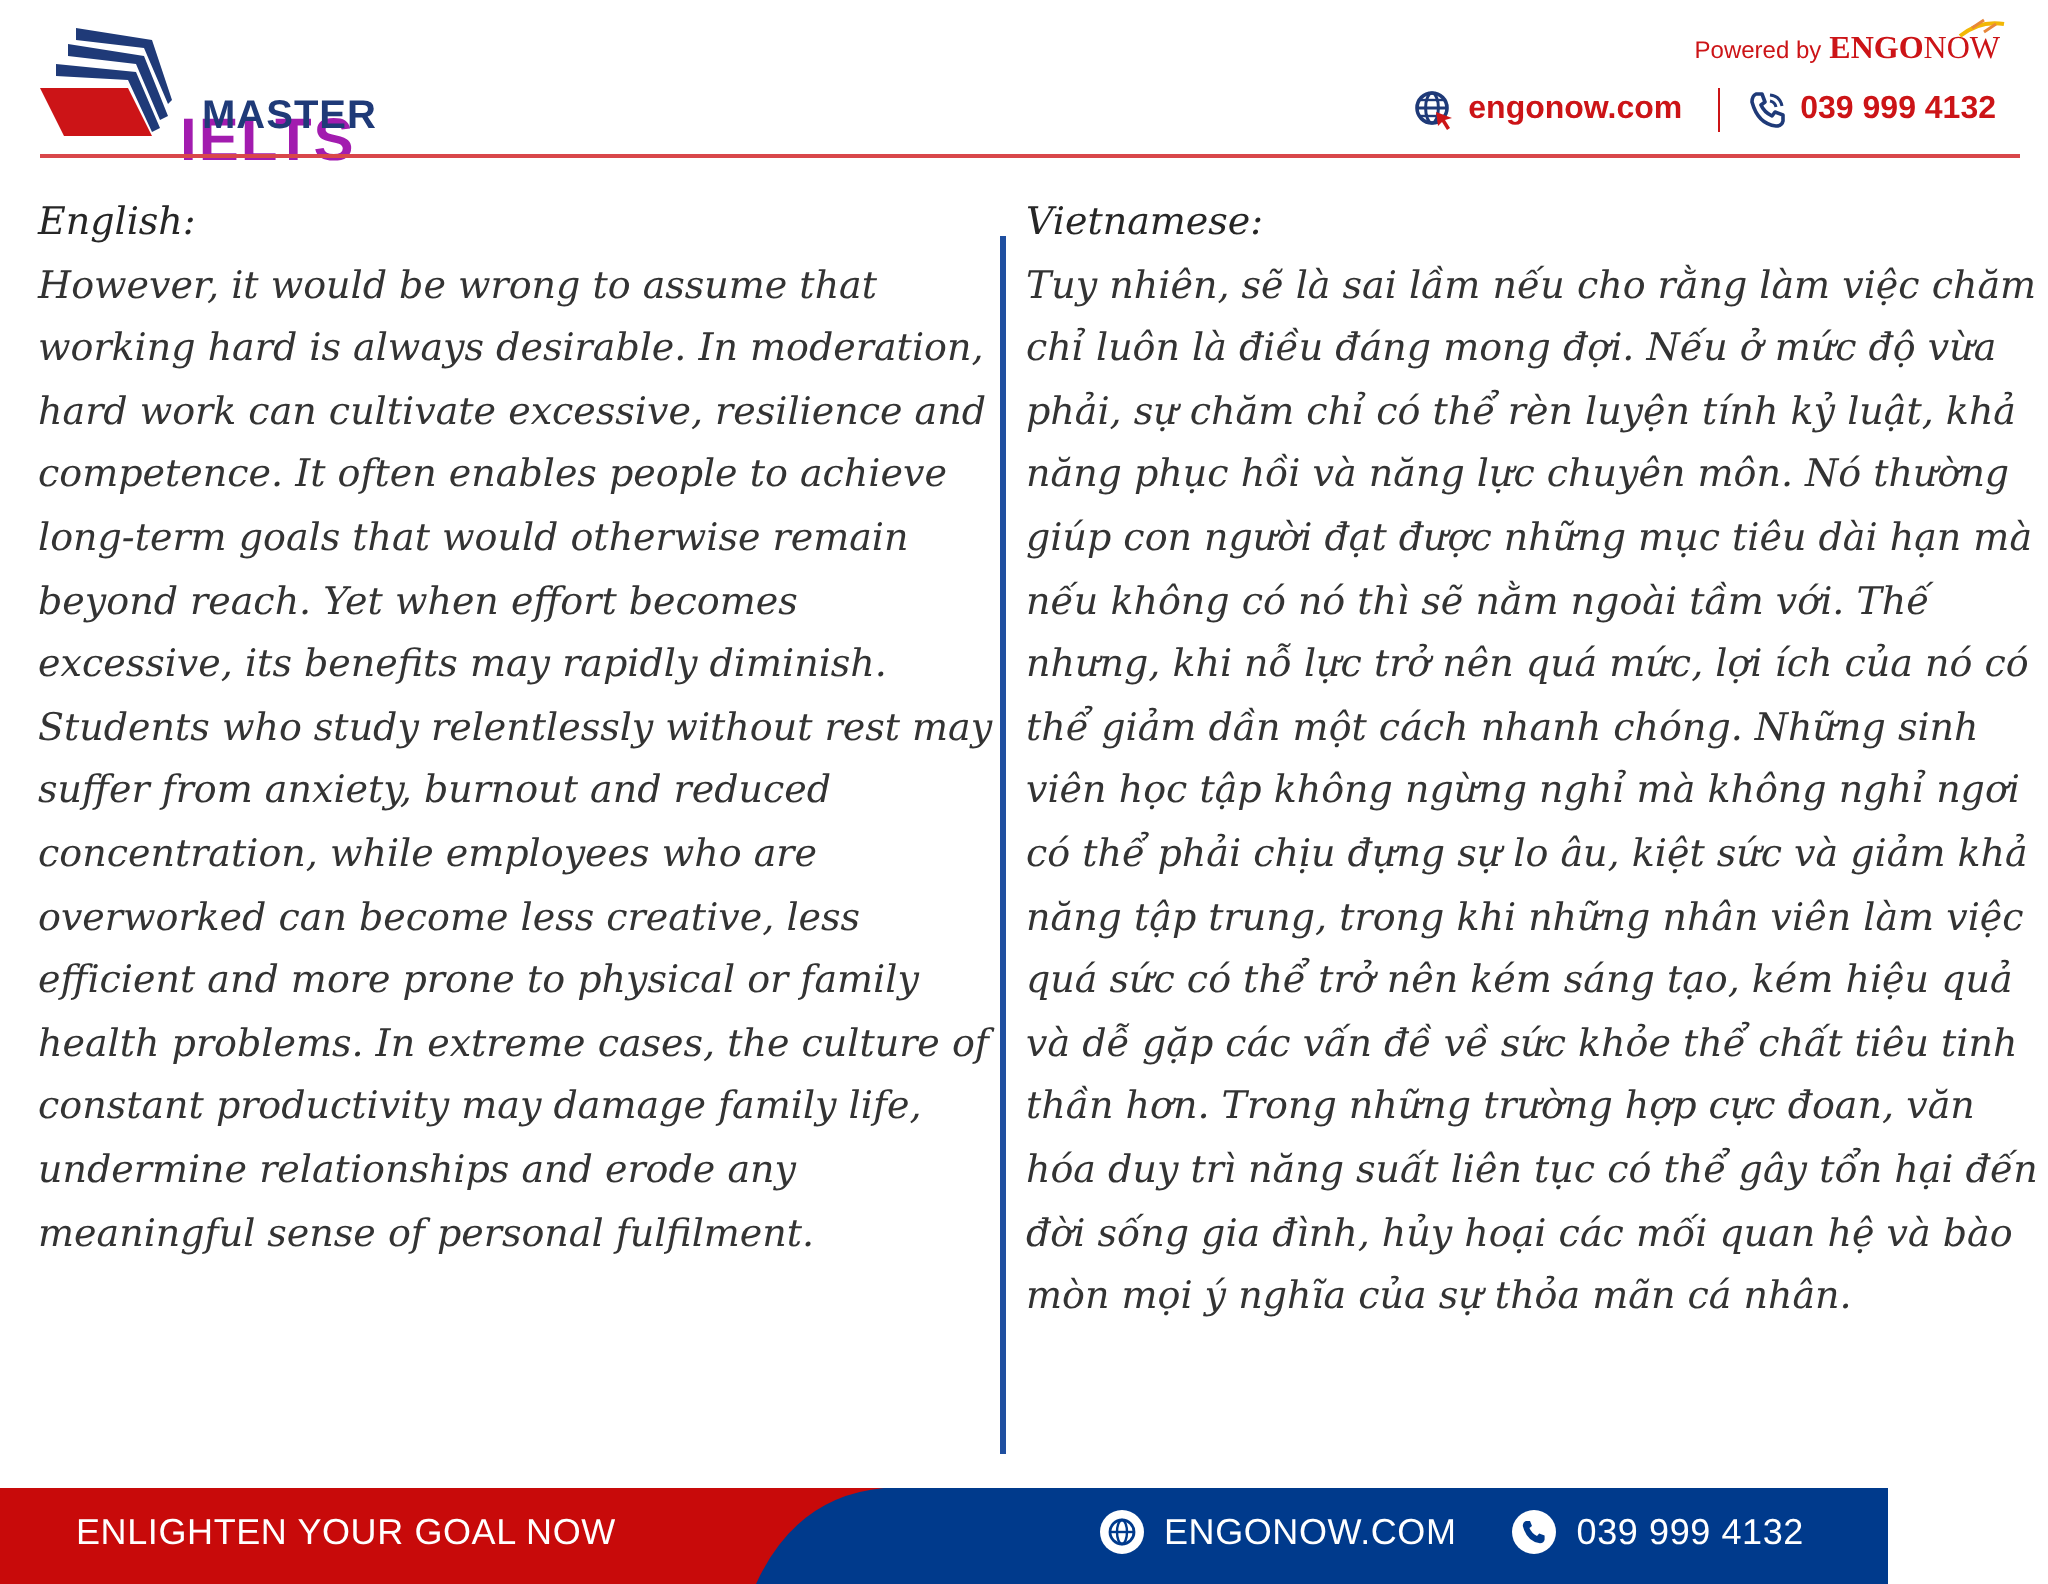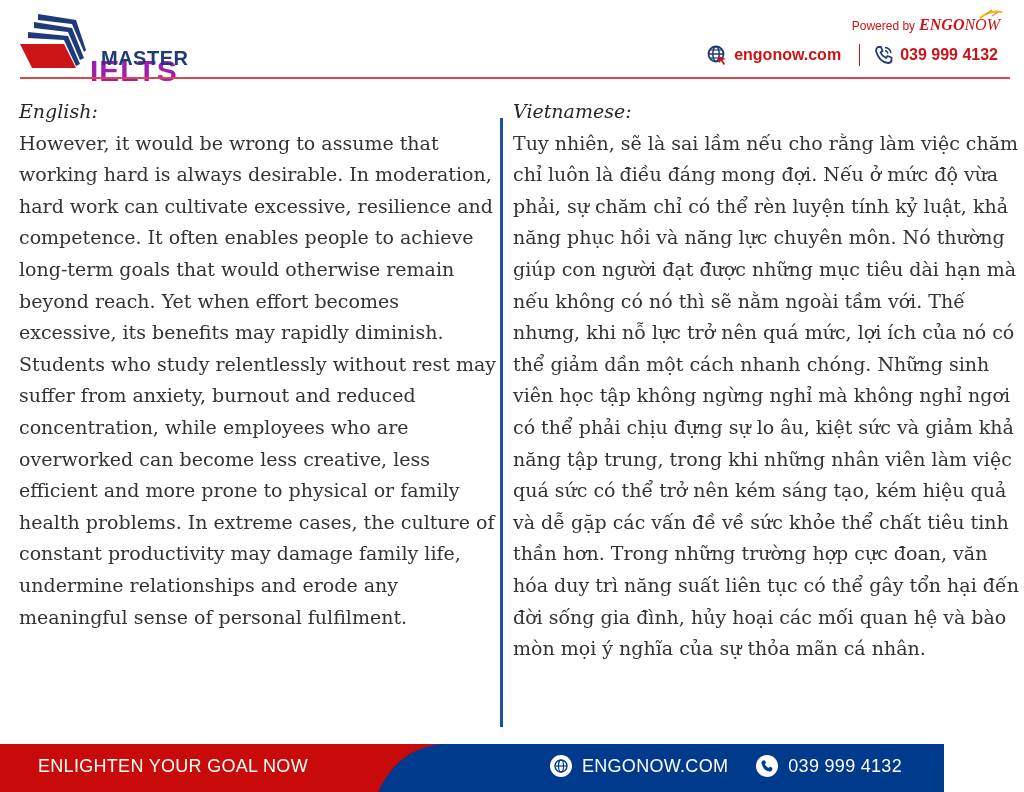--- a/index.html
+++ b/index.html
@@ -21,41 +21,41 @@
       position: absolute; left: 72px; top: 34px;
       font-family: "Liberation Sans", sans-serif; font-weight: bold;
       font-size: 20px; color: #1f3a78; letter-spacing: 0.5px; line-height: 20px; margin-left: 11px;
     }
     .powered {
       position: absolute; right: 24px; top: 16px;
       font-family: "Liberation Sans", sans-serif; font-size: 12px; color: #cc1417;
       display: flex; align-items: baseline; gap: 4px;
     }
     .powered .brand {
-      font-family: "Liberation Serif", serif; font-size: 16px; font-weight: bold; color: #cc1417; font-style: italic;
+      font-family: "Liberation Serif", serif; font-size: 16px; font-weight: bold; color: #cc1417;
     }
     .powered .brand .now { font-weight: normal; }
     .powered .spark { position: absolute; right: -4px; top: -8px; }
     .contact {
       position: absolute; right: 26px; top: 44px;
       display: flex; align-items: center;
       font-family: "Liberation Sans", sans-serif; font-weight: bold; font-size: 16px;
     }
     .contact .web { color: #cc1417; display: flex; align-items: center; gap: 7px; }
     .contact .sep { width: 1px; height: 22px; background: #cc1417; margin: 0 14px 0 18px; }
     .contact .phone { color: #cc1417; display: flex; align-items: center; gap: 6px; }
     .header-line {
       position: absolute; left: 20px; top: 77px; width: 990px; height: 2px; background: #d9474a;
     }
 
     .col { position: absolute; top: 96px; font-size: 19px; line-height: 31.6px; }
     .col-en { left: 19px; width: 478px; }
     .col-vi { left: 513px; width: 500px; }
     .col-title { font-weight: normal; font-style: italic; color: #262626; }
-    .col-body { color: #333333; }
+    .col-body { color: #333333; font-style: italic; }
     .col-body .ln { display: block; white-space: nowrap; }
     .divider {
       position: absolute; left: 500px; top: 118px; width: 3px; height: 609px; background: #1f4fa0;
     }
 
     .footer { position: absolute; left: 0; top: 744px; width: 944px; height: 48px; overflow: hidden; }
     .footer-red { position: absolute; left: 0; top: 0; width: 1024px; height: 48px; background: #c80a0a; }
     .footer-blue { position: absolute; left: 0; top: 0; }
     .footer-slogan {
       position: absolute; left: 38px; top: 12px;

